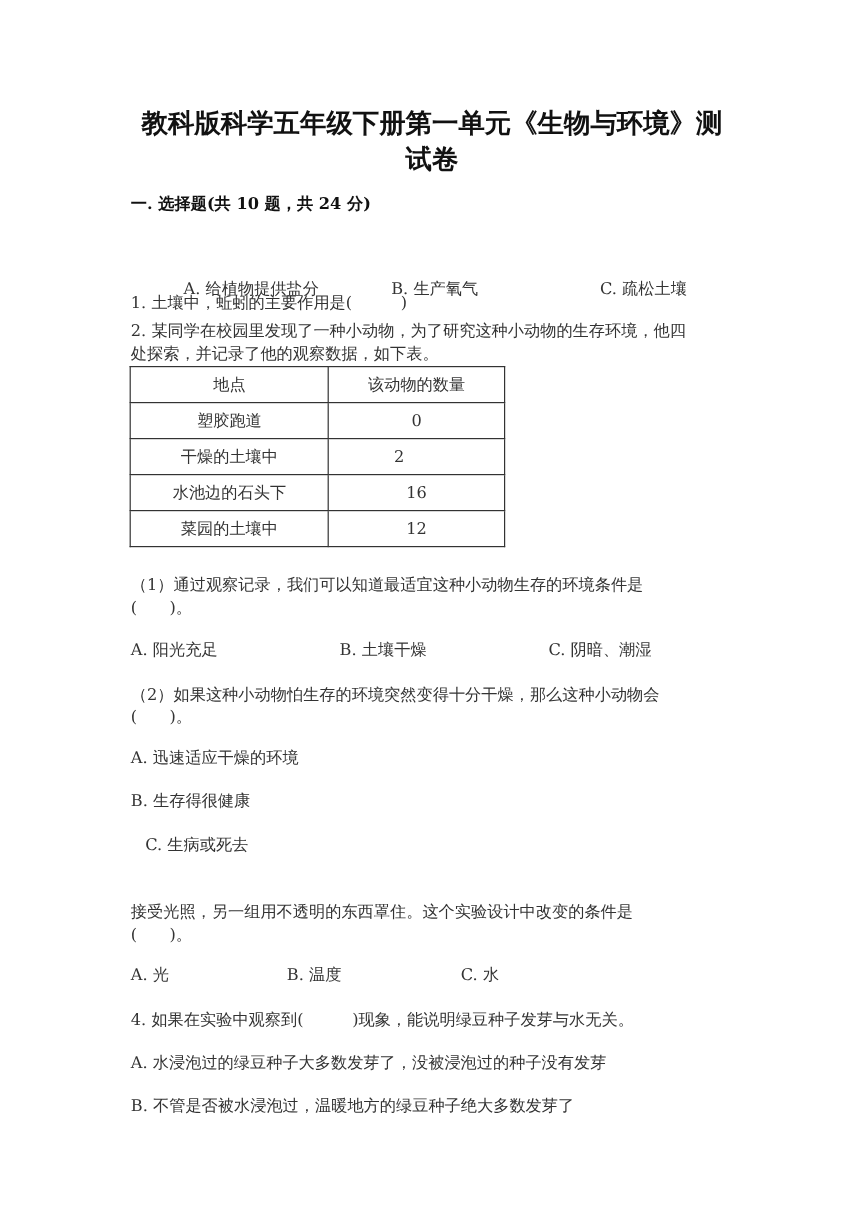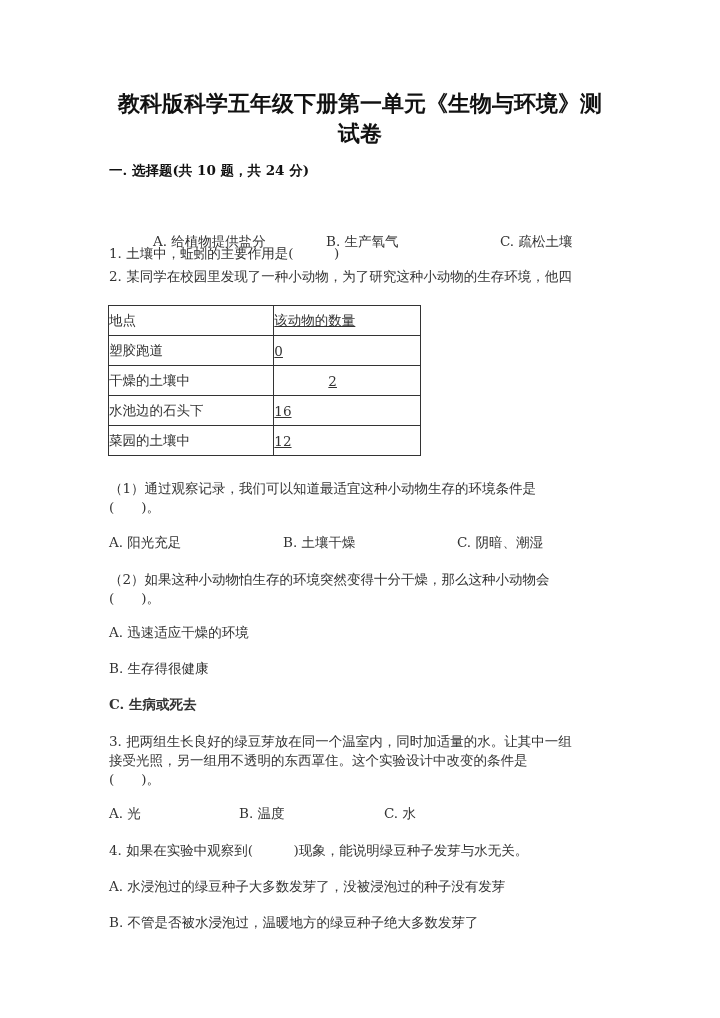--- a/index.html
+++ b/index.html
@@ -14,43 +14,44 @@
     text-align: center; font-weight: bold; font-size: 22px; line-height: 30px; color: #111;
   }
   .line { position: absolute; left: 109px; font-size: 13.5px; line-height: 20px; color: #333; white-space: nowrap; }
   .section { font-weight: bold; color: #111; }
   .opt { position: absolute; font-size: 13.5px; line-height: 20px; color: #333; white-space: nowrap; }
   table.obs {
     position: absolute; left: 108px; top: 305px; width: 313px;
     border-collapse: collapse; font-size: 13.5px; color: #333;
   }
   table.obs td {
-    border: 1.5px solid #333; height: 29px; padding: 0; text-align: left; vertical-align: middle;
+    border: 1.5px solid #333; height: 29px; padding: 0; text-align: center; vertical-align: middle;
   }
   table.obs td.c1 { width: 165px; }
-  table.obs td.c2 { width: 146px; text-decoration: underline; }
+  table.obs td.c2 { width: 146px; }
 </style>
 </head>
 <body>
 
 <div class="page">
 
   <div class="title">
     <div>教科版科学五年级下册第一单元《生物与环境》测</div>
     <div>试卷</div>
   </div>
 
   <div class="line section" style="top:160px;">一. 选择题(共 10 题，共 24 分)</div>
 
   <div class="line" style="top:197px;margin-top:46px;">1. 土壤中，蚯蚓的主要作用是(　　　)</div>
   <div class="opt" style="left:109px; top:231px;margin-left:44px;">A. 给植物提供盐分</div>
   <div class="opt" style="left:326px; top:231px;text-align:center;">B. 生产氧气</div>
   <div class="opt" style="left:500px; top:231px;">C. 疏松土壤</div>
 
   <div class="line" style="top:266px;">2. 某同学在校园里发现了一种小动物，为了研究这种小动物的生存环境，他四</div>
+  <div class="line" style="top:285px;">处探索，并记录了他的观察数据，如下表。</div>
 
   <table class="obs">
     <tbody>
         <tr>
       <td class="c1">地点</td>
       <td class="c2">该动物的数量</td>
     </tr>
     <tr>
       <td class="c1">塑胶跑道</td>
       <td class="c2">0</td>
@@ -73,23 +74,22 @@
   <div class="line" style="top:478px;">（1）通过观察记录，我们可以知道最适宜这种小动物生存的环境条件是</div>
   <div class="line" style="top:497px;">(　　)。</div>
   <div class="opt" style="left:109px; top:532px;">A. 阳光充足</div>
   <div class="opt" style="left:283px; top:532px;">B. 土壤干燥</div>
   <div class="opt" style="left:457px; top:532px;">C. 阴暗、潮湿</div>
 
   <div class="line" style="top:569px;">（2）如果这种小动物怕生存的环境突然变得十分干燥，那么这种小动物会</div>
   <div class="line" style="top:588px;">(　　)。</div>
   <div class="opt" style="left:109px; top:622px;">A. 迅速适应干燥的环境</div>
   <div class="opt" style="left:109px; top:658px;">B. 生存得很健康</div>
-  <div class="opt" style="left:109px; top:694px;font-weight:bold;">C. 生病或死去</div>
+  <div class="opt" style="left:121px; top:694px;">C. 生病或死去</div>
 
-  <div class="line" style="top:731px;">3. 把两组生长良好的绿豆芽放在同一个温室内，同时加适量的水。让其中一组</div>
   <div class="line" style="top:750px;">接受光照，另一组用不透明的东西罩住。这个实验设计中改变的条件是</div>
   <div class="line" style="top:769px;">(　　)。</div>
   <div class="opt" style="left:109px; top:803px;">A. 光</div>
   <div class="opt" style="left:239px; top:803px;">B. 温度</div>
   <div class="opt" style="left:384px; top:803px;">C. 水</div>
 
   <div class="line" style="top:840px;">4. 如果在实验中观察到(　　　)现象，能说明绿豆种子发芽与水无关。</div>
   <div class="opt" style="left:109px; top:912px;">B. 不管是否被水浸泡过，温暖地方的绿豆种子绝大多数发芽了</div>
   <div class="opt" style="left:109px; top:876px;">A. 水浸泡过的绿豆种子大多数发芽了，没被浸泡过的种子没有发芽</div>
 

